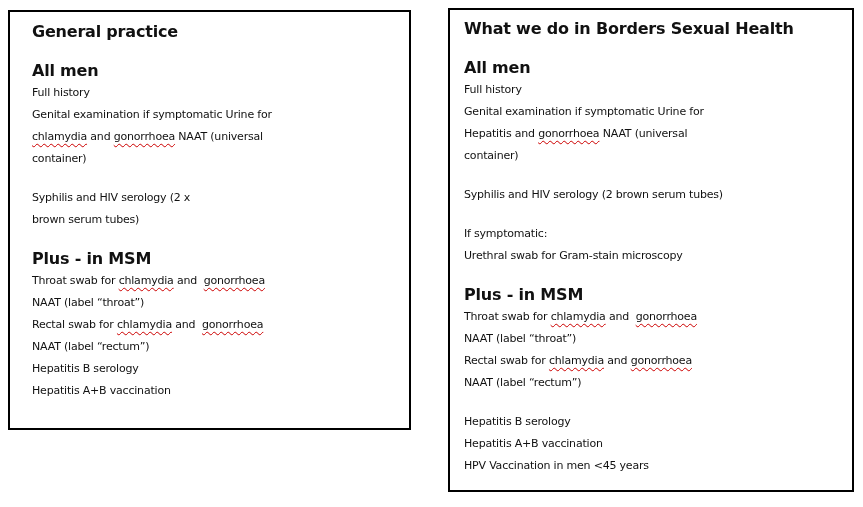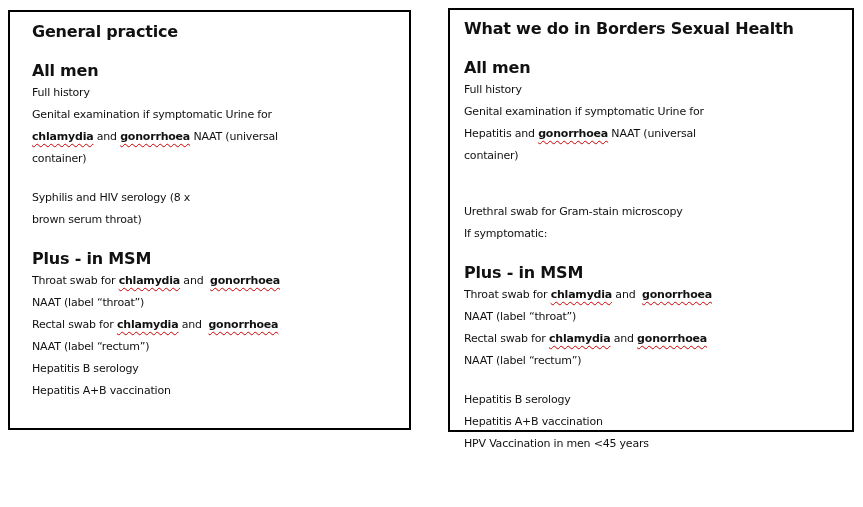--- a/index.html
+++ b/index.html
@@ -26,21 +26,21 @@
     left: 8px;
     top: 10px;
     width: 403px;
     height: 420px;
     padding: 9px 10px 0 22px;
   }
   #box-right {
     left: 448px;
     top: 8px;
     width: 406px;
-    height: 424px;
+    height: 484px;
     padding: 8px 8px 0 14px;
   }
   .line {
     height: 22px;
     line-height: 22px;
     font-size: 11px;
     letter-spacing: -0.2px;
     white-space: pre;
   }
   .line.bold {
@@ -49,59 +49,59 @@
   }
   .line.blank {
     height: 17px;
   }
   .squiggle {
     text-decoration-line: underline;
     text-decoration-style: wavy;
     text-decoration-color: #cc0000;
     text-decoration-thickness: 1px;
     text-underline-offset: 3px;
-    font-weight: bold;
   }
 </style>
 </head>
 <body>
 
 <div id="canvas">
   <div id="box-left" class="textbox">
       <div class="line bold"><span>General practice</span></div>
       <div class="line blank"></div>
       <div class="line bold"><span>All men</span></div>
       <div class="line"><span>Full history</span></div>
       <div class="line"><span>Genital examination if symptomatic Urine for</span></div>
       <div class="line"><span class="squiggle">chlamydia</span><span> and </span><span class="squiggle">gonorrhoea</span><span> NAAT (universal</span></div>
       <div class="line"><span>container)</span></div>
       <div class="line blank"></div>
-      <div class="line"><span>Syphilis and HIV serology (8 x</span></div>
-      <div class="line"><span>brown serum throat)</span></div>
+      <div class="line"><span>Syphilis and HIV serology (2 x</span></div>
+      <div class="line"><span>brown serum tubes)</span></div>
       <div class="line blank"></div>
       <div class="line bold"><span>Plus - in MSM</span></div>
       <div class="line"><span>Throat swab for </span><span class="squiggle">chlamydia</span><span> and  </span><span class="squiggle">gonorrhoea</span></div>
       <div class="line"><span>NAAT (label “throat”)</span></div>
       <div class="line"><span>Rectal swab for </span><span class="squiggle">chlamydia</span><span> and  </span><span class="squiggle">gonorrhoea</span></div>
       <div class="line"><span>NAAT (label “rectum”)</span></div>
       <div class="line"><span>Hepatitis B serology</span></div>
       <div class="line"><span>Hepatitis A+B vaccination</span></div>
     </div>
   <div id="box-right" class="textbox">
       <div class="line bold"><span>What we do in Borders Sexual Health</span></div>
       <div class="line blank"></div>
       <div class="line bold"><span>All men</span></div>
       <div class="line"><span>Full history</span></div>
       <div class="line"><span>Genital examination if symptomatic Urine for</span></div>
       <div class="line"><span>Hepatitis and </span><span class="squiggle">gonorrhoea</span><span> NAAT (universal</span></div>
       <div class="line"><span>container)</span></div>
       <div class="line blank"></div>
+      <div class="line"><span>Syphilis and HIV serology (2 brown serum tubes)</span></div>
       <div class="line blank"></div>
+      <div class="line"><span>If symptomatic:</span></div>
       <div class="line"><span>Urethral swab for Gram-stain microscopy</span></div>
-      <div class="line"><span>If symptomatic:</span></div>
       <div class="line blank"></div>
       <div class="line bold"><span>Plus - in MSM</span></div>
       <div class="line"><span>Throat swab for </span><span class="squiggle">chlamydia</span><span> and  </span><span class="squiggle">gonorrhoea</span></div>
       <div class="line"><span>NAAT (label “throat”)</span></div>
       <div class="line"><span>Rectal swab for </span><span class="squiggle">chlamydia</span><span> and </span><span class="squiggle">gonorrhoea</span></div>
       <div class="line"><span>NAAT (label “rectum”)</span></div>
       <div class="line blank"></div>
       <div class="line"><span>Hepatitis B serology</span></div>
       <div class="line"><span>Hepatitis A+B vaccination</span></div>
       <div class="line"><span>HPV Vaccination in men &lt;45 years</span></div>

